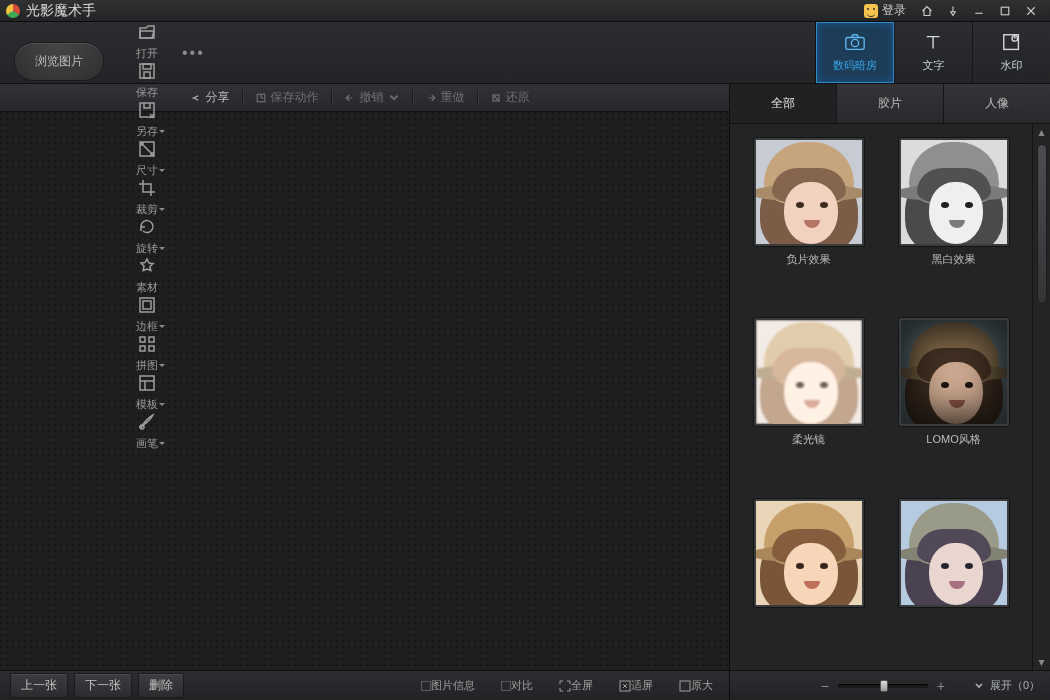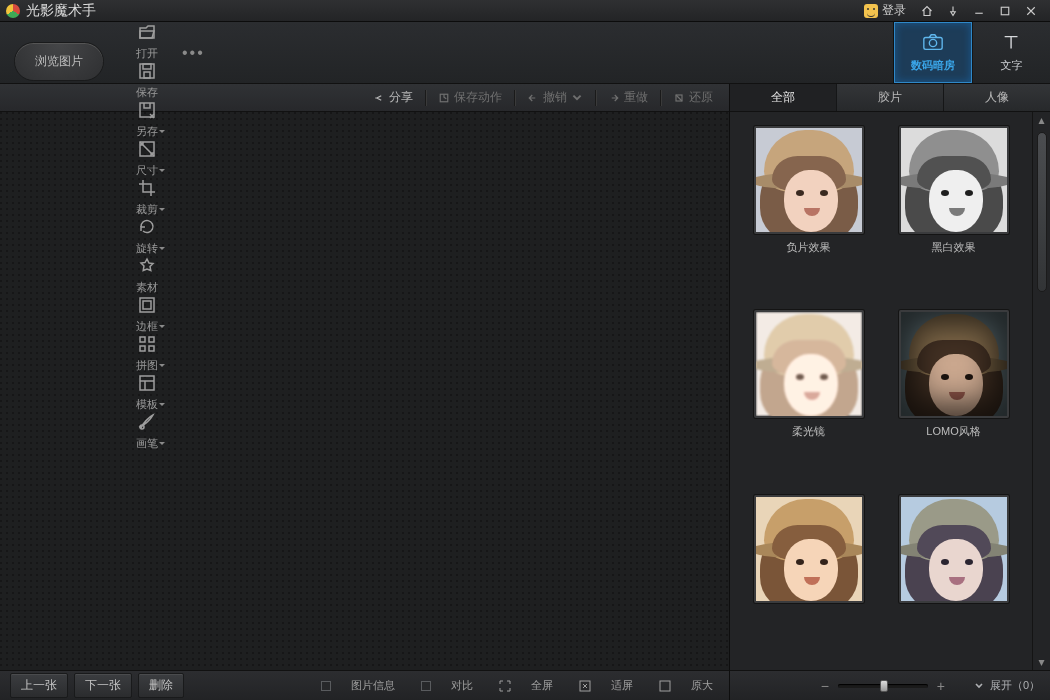--- a/index.html
+++ b/index.html
@@ -30,56 +30,56 @@
   .tool-btn .lbl { font-size:11px; }
   .tool-btn.dd::after { content:""; position:absolute; right:5px; top:30px; border:3px solid transparent; border-top-color:#8a8a8a; }
   .tool-sep { width:1px; height:42px; background:#1a1a1a; box-shadow:1px 0 #3a3a3a; margin:auto 6px; }
   .dots { color:#8a8a8a; font-size:16px; padding:0 6px; align-self:center; letter-spacing:2px; }
 
   .right-toolbar { margin-left:auto; display:flex; border-left:1px solid #111; }
   .right-tool { width:78px; display:flex; flex-direction:column; align-items:center; justify-content:center; gap:4px;
                 color:#cfd2d6; border-left:1px solid #151617; }
   .right-tool svg { width:26px; height:22px; stroke:#d7d9dc; fill:none; stroke-width:1.5; }
   .right-tool .lbl { font-size:11px; }
-  .right-tool.active { background:#1d3c58; border:1px solid #2f88c8; box-shadow:inset 0 0 8px #1a5a90;font-weight:bold; }
+  .right-tool.active { background:#1d3c58; border:1px solid #2f88c8; box-shadow:inset 0 0 8px #1a5a90; }
   .right-tool.active .lbl { color:#3aa5e8; }
   .right-tool.active svg { stroke:#5fb6ec; }
 
   
   .body-split { display:flex; height:calc(700px - 22px - 62px); }
 
   
   .canvas-area { flex:1; display:flex; flex-direction:column; border-right:1px solid #0e0e0e; }
   .canvas-toolbar { height:28px; background:linear-gradient(#303235,#27282b); border-bottom:1px solid #111;
-                    display:flex; align-items:center; justify-content:flex-end; padding-right:10px; gap:6px; }
+                    display:flex; align-items:center; justify-content:center; padding-right:10px; gap:6px; }
   .ctb-item { display:flex; align-items:center; gap:4px; color:#6f6f6f; padding:2px 6px; }
   .ctb-item svg { width:12px; height:12px; stroke:#6f6f6f; fill:none; stroke-width:1.6; }
   .ctb-item.en { color:#b7b7b7; }
   .ctb-item.en svg { stroke:#b7b7b7; }
   .ctb-sep { width:1px; height:16px; background:#1a1a1a; box-shadow:1px 0 #3a3a3a; }
 
   .canvas { flex:1; background:#1e1f20; background-image:
             radial-gradient(circle at 1px 1px, #161617 1px, transparent 0);
             background-size:6px 6px; }
 
   .canvas-footer { height:30px; background:linear-gradient(#2c2d30,#222325); border-top:1px solid #111;
                    display:flex; align-items:center; padding:0 10px; gap:6px; }
   .cf-btn { border:1px solid #191a1b; background:linear-gradient(#3b3d40,#2b2c2e); color:#c4c4c4;
             padding:3px 10px; border-radius:2px; font-size:12px; box-shadow:inset 0 1px 0 #4a4b4d; }
-  .cf-chk { display:flex; align-items:center; gap:20px; color:#9f9f9f; padding:0 6px; font-size:11px;text-align:right; }
+  .cf-chk { display:flex; align-items:center; gap:0; color:#9f9f9f; padding:0 6px; font-size:11px;text-align:right; }
   .cf-chk .box { width:10px; height:10px; border:1px solid #595b5e; background:#27282a; }
   .cf-mid { flex:1; }
   .cf-icons { display:flex; align-items:center; gap:14px; }
   .zoom-neg, .zoom-pos { color:#888; font-size:14px; width:14px; text-align:center; }
   .slider { width:90px; height:4px; background:#1a1a1a; border-radius:2px; position:relative; box-shadow:inset 0 1px 1px #000; }
   .slider .thumb { position:absolute; top:-4px; left:42px; width:8px; height:12px; background:linear-gradient(#ddd,#999); border-radius:2px; border:1px solid #555; }
 
   
   .side-panel { width:320px; display:flex; flex-direction:column; background:#232426; }
-  .tab-row { height:28px; display:flex; border-bottom:1px solid #111; }
+  .tab-row { height:40px; display:flex; border-bottom:1px solid #111; }
   .tab { flex:1; display:flex; align-items:center; justify-content:center; color:#b9b9b9; font-size:12px;
          background:linear-gradient(#333538,#27292b); border-left:1px solid #151617; }
   .tab:first-child { border-left:none; }
   .tab.active { background:#202123; color:#e7e7e7; border-bottom:1px solid #202123; }
   .preset-scroll { flex:1; display:flex; overflow:hidden; }
   .preset-grid { flex:1; padding:14px 6px; display:grid; grid-template-columns:1fr 1fr; row-gap:8px; justify-items:center; overflow:hidden; }
   .preset { display:flex; flex-direction:column; align-items:center; gap:6px; }
   .thumb-img { width:110px; height:108px; border:2px solid #3a3b3d; border-radius:2px; position:relative; overflow:hidden; box-shadow:0 0 0 1px #141414; }
   .thumb-lbl { font-size:11px; color:#bdbdbd; }
 
@@ -239,20 +239,28 @@
           <circle cx="12" cy="12" r="4"></circle>
           <path d="M8 6l2-3h4l2 3"></path>
         </svg>
                  <span class="lbl">数码暗房</span>
       </div>
       <div class="right-tool">
         <svg viewBox="0 0 24 24">
           <path d="M4 5h14M11 5v13"></path>
         </svg>
                  <span class="lbl">文字</span>
+      </div>
+      <div class="right-tool">
+        <svg viewBox="0 0 24 24">
+          <rect x="3" y="3" width="16" height="16"></rect>
+          <circle cx="15" cy="7" r="3"></circle>
+          <path d="M14 6h2M15 5v2"></path>
+        </svg>
+                 <span class="lbl">水印</span>
       </div>
     </div>
 </div>
 
 <div class="body-split">
 
   <div class="canvas-area">
     <div class="canvas-toolbar">
       <div class="ctb-item en">
         <svg viewBox="0 0 16 16">

